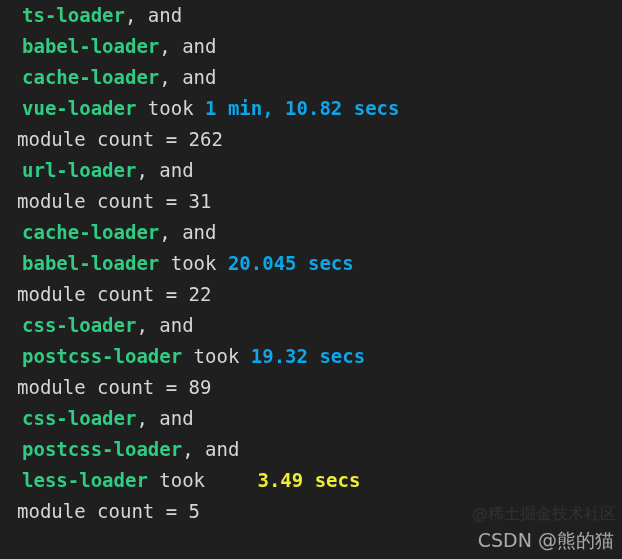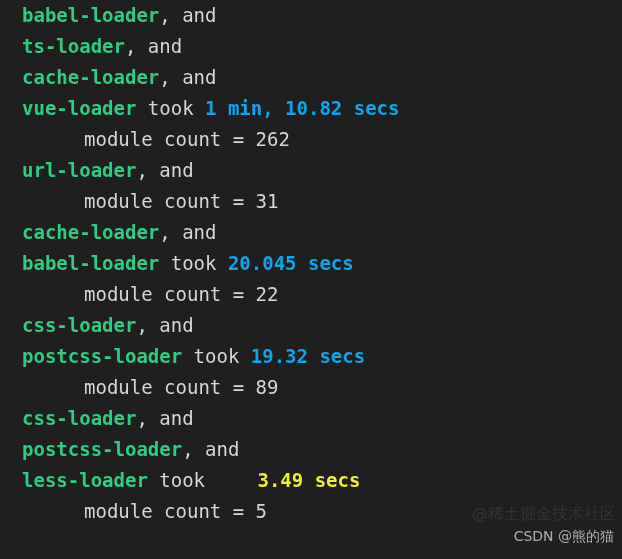--- a/index.html
+++ b/index.html
@@ -24,22 +24,21 @@
   .line {
     height: 31px;
     line-height: 31px;
     font-size: 19px;
     white-space: pre;
     padding-left: 22px;
     box-sizing: border-box;
     letter-spacing: 0px;
   }
   .line.indent {
-    padding-left: 56px;
-    margin-left: 28px;
+    padding-left: 17px;
   }
   .tok { white-space: pre; }
   .tok.loader {
     color: #2fcc81;
     font-weight: bold;
   }
   .tok.plain {
     color: #d6d6d6;
     font-weight: normal;
   }
@@ -65,33 +64,33 @@
     font-size: 16px;
     color: rgba(255,255,255,0.085);
     white-space: nowrap;
     pointer-events: none;
   }
   #watermark-csdn {
     position: absolute;
     right: 8px;
     top: 528px;
     font-family: "DejaVu Sans", "Liberation Sans", sans-serif;
-    font-size: 14px;
+    font-size: 19px;
     color: rgba(255,255,255,0.62);
     white-space: nowrap;
     pointer-events: none;
   }
 </style>
 </head>
 <body>
 
 <div id="terminal">
   <div id="lines">
+      <div class="line"><span class="tok loader">ts-loader</span><span class="tok plain">, and</span></div>
       <div class="line"><span class="tok loader">babel-loader</span><span class="tok plain">, and</span></div>
-      <div class="line"><span class="tok loader">ts-loader</span><span class="tok plain">, and</span></div>
       <div class="line"><span class="tok loader">cache-loader</span><span class="tok plain">, and</span></div>
       <div class="line"><span class="tok loader">vue-loader</span><span class="tok plain"> took </span><span class="tok time-slow">1 min, 10.82 secs</span></div>
       <div class="line indent"><span class="tok count">module count = 262</span></div>
       <div class="line"><span class="tok loader">url-loader</span><span class="tok plain">, and</span></div>
       <div class="line indent"><span class="tok count">module count = 31</span></div>
       <div class="line"><span class="tok loader">cache-loader</span><span class="tok plain">, and</span></div>
       <div class="line"><span class="tok loader">babel-loader</span><span class="tok plain"> took </span><span class="tok time-slow">20.045 secs</span></div>
       <div class="line indent"><span class="tok count">module count = 22</span></div>
       <div class="line"><span class="tok loader">css-loader</span><span class="tok plain">, and</span></div>
       <div class="line"><span class="tok loader">postcss-loader</span><span class="tok plain"> took </span><span class="tok time-slow">19.32 secs</span></div>

